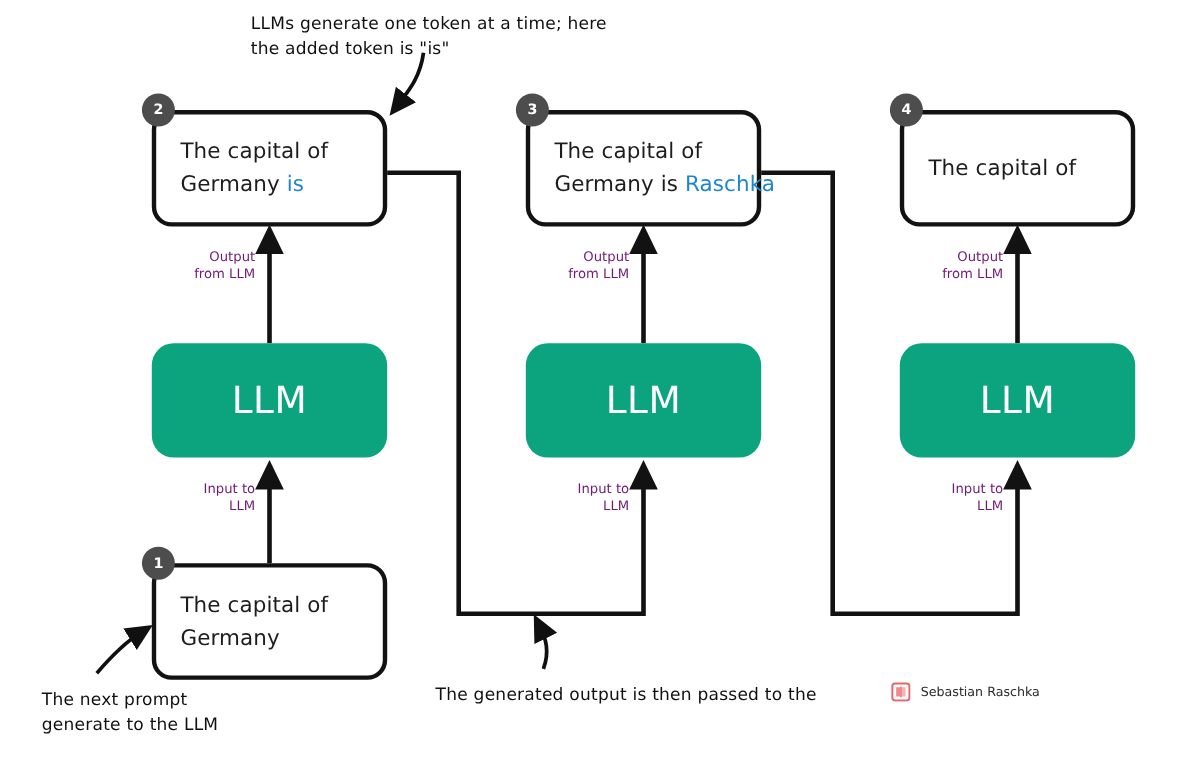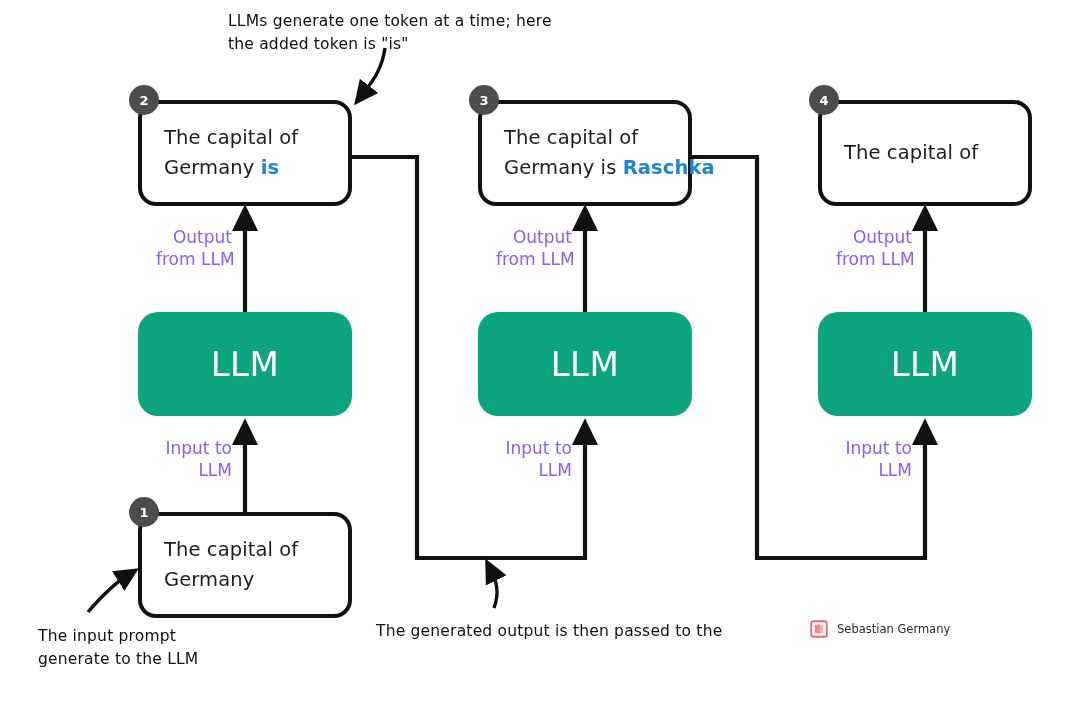--- a/index.html
+++ b/index.html
@@ -45,21 +45,21 @@
     font-family: "DejaVu Sans", sans-serif;
     font-size: 19.5px;
     line-height: 1.55;
     color: #1d1d1d;
     letter-spacing: .1px;
     z-index: 3;
   }
   .tbox .ln { white-space: nowrap; }
   .tok-blue {
     color: #1E86CF;
-    font-weight: bold;
+    font-weight: normal;
     margin-top: 28px;
   }
   .tok-dot {
     color: #1E86CF;
   }
 
   
   .badge {
     position: absolute;
     width: 30px;
@@ -89,22 +89,22 @@
     font-family: "DejaVu Sans", sans-serif;
     font-size: 34px;
     letter-spacing: .5px;
     z-index: 3;
   }
 
   
   .elabel {
     position: absolute;
     font-family: "DejaVu Sans", sans-serif;
-    font-size: 17px;
-    color: #8b5cf6;
+    font-size: 12px;
+    color: #701a75;
     line-height: 1.32;
     text-align: right;
     white-space: nowrap;
     z-index: 3;
   }
 
   
   .note {
     position: absolute;
     font-family: "DejaVu Sans", sans-serif;
@@ -244,31 +244,31 @@
     <div>Input to</div>
     <div>LLM</div>
   </div>
 
   <div class="note" style="left:228px; top:10px;">
     <div>LLMs generate one token at a time; here</div>
     <div>the added token is "is"</div>
   </div>
 
   <div class="note" style="left:38px; top:625px;">
-    <div>The input prompt</div>
+    <div>The next prompt</div>
     <div>generate to the LLM</div>
   </div>
 
-  <div class="note" style="left:376px; top:620px;">
+  <div class="note" style="left:396px; top:620px;">
     <div>The generated output is then passed to the</div>
   </div>
 
   <div id="signature">
     <svg class="book-ico" viewBox="0 0 20 20">
       <rect x="1.4" y="1.4" width="17.2" height="17.2" rx="2.6" fill="#ffffff" stroke="#E8656B" stroke-width="2"></rect>
       <path d="M5.2 5.4 L9.6 5.4 L9.6 14.6 L5.2 14.6 Z" fill="#F08A8E"></path>
       <path d="M10.6 5.4 L14.8 5.4 L14.8 14.6 L10.6 14.6 Z" fill="#F6B3B6"></path>
       <path d="M10.1 4.6 L10.1 15.4" stroke="#E8656B" stroke-width="1.3"></path>
     </svg>
-    <span class="sig-name">Sebastian Germany</span>
+    <span class="sig-name">Sebastian Raschka</span>
   </div>
 
 </div>
 
 </body></html>

